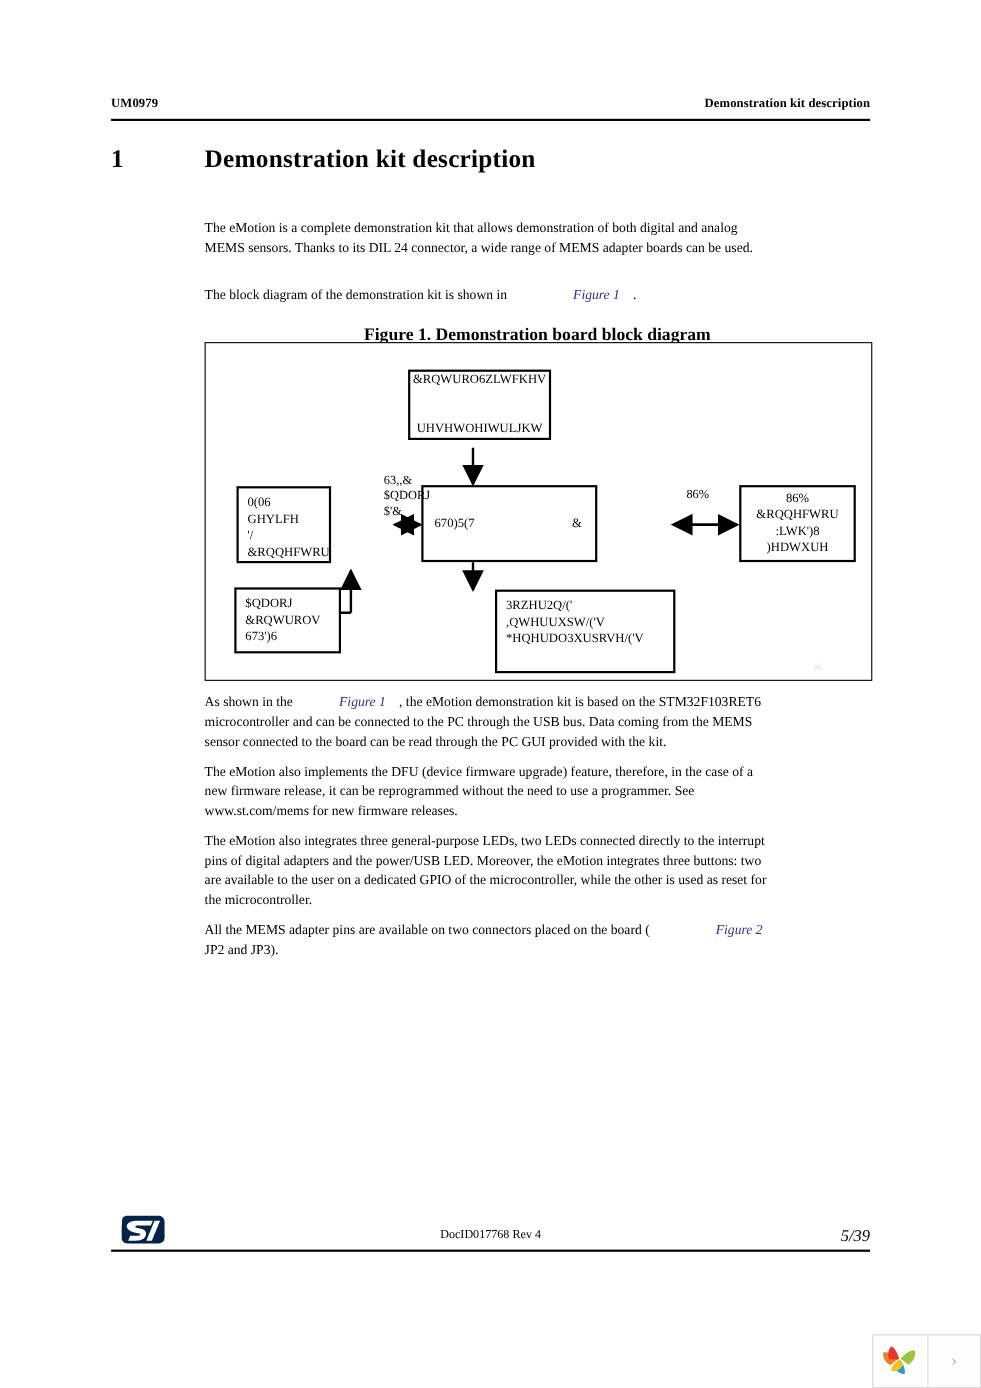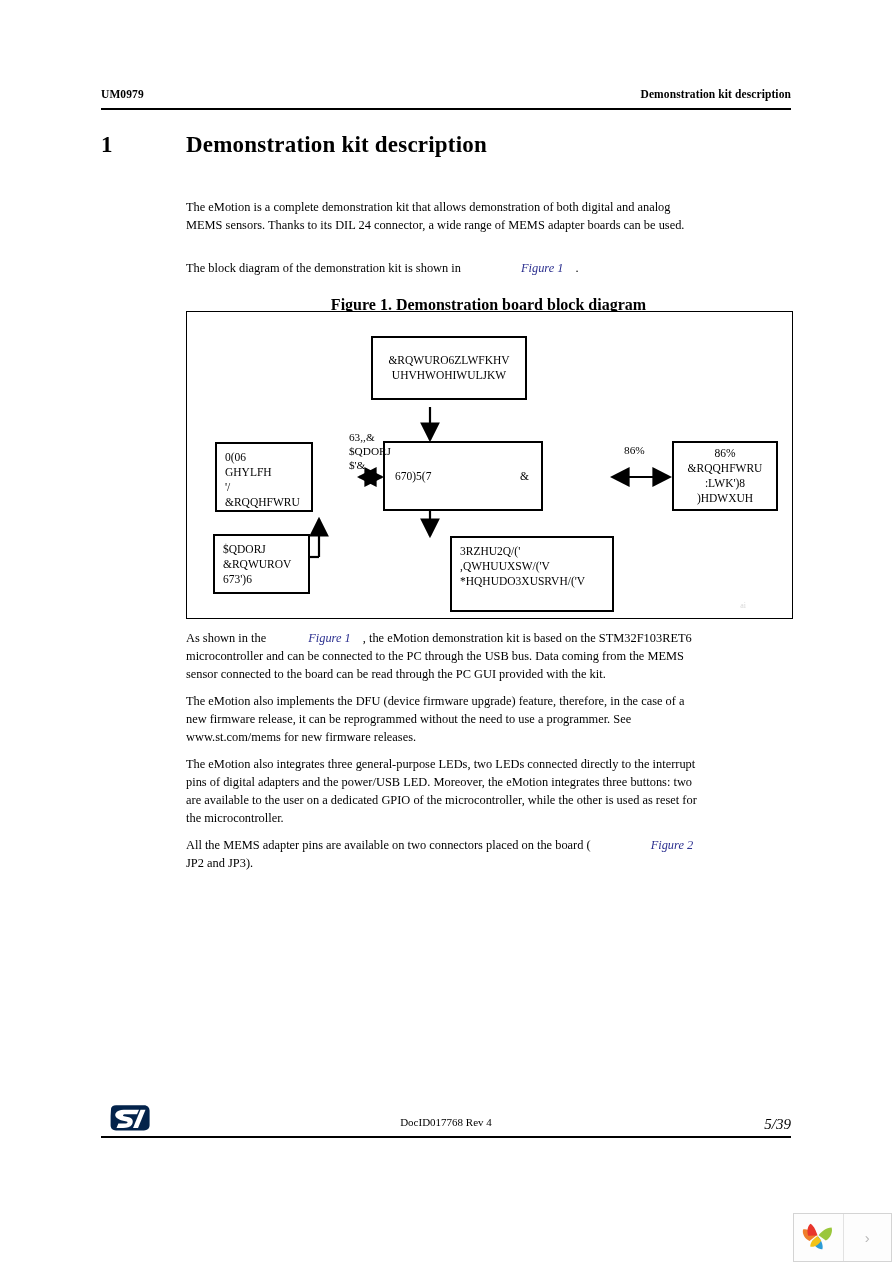--- a/index.html
+++ b/index.html
@@ -242,26 +242,26 @@
         <line x1="172" y1="165" x2="195" y2="165" stroke="#000" stroke-width="2.2" marker-end="url(#ah)"></line>
         <line x1="195" y1="165" x2="172" y2="165" stroke="#000" stroke-width="2.2" marker-end="url(#ah2)"></line>
 
         <line x1="425" y1="165" x2="483" y2="165" stroke="#000" stroke-width="2.2" marker-end="url(#ah)"></line>
         <line x1="483" y1="165" x2="425" y2="165" stroke="#000" stroke-width="2.2" marker-end="url(#ah2)"></line>
 
         <path d="M132,245 L132,207" stroke="#000" stroke-width="2.2" fill="none" marker-end="url(#ah)"></path>
         <path d="M112,245 L132,245" stroke="#000" stroke-width="2.2" fill="none"></path>
       </svg>
 
-      <div class="blk center-txt" style="left:184px; top:24px; width:156px; height:64px;">
+      <div class="blk center-txt" style="left:184px; top:24px; width:130px; height:64px;justify-content:space-between;">
         <span class="ln">&amp;RQWURO6ZLWFKHV</span>
         <span class="ln">UHVHWOHIWULJKW</span>
       </div>
 
-      <div class="blk pad" style="left:28px; top:130px; width:98px; height:70px;">
+      <div class="blk pad" style="left:28px; top:130px; width:86px; height:70px;">
         <div class="ln">0(06</div>
         <div class="ln">GHYLFH</div>
         <div class="ln">'/</div>
         <div class="ln">&amp;RQQHFWRU</div>
       </div>
 
       <div class="blk" style="left:196px; top:129px; width:160px; height:70px;">
         <span class="ln" style="position:absolute; left:10px; top:26px;">670)5(7</span>
         <span class="ln" style="position:absolute; right:12px; top:26px;">&amp;</span>
       </div>

